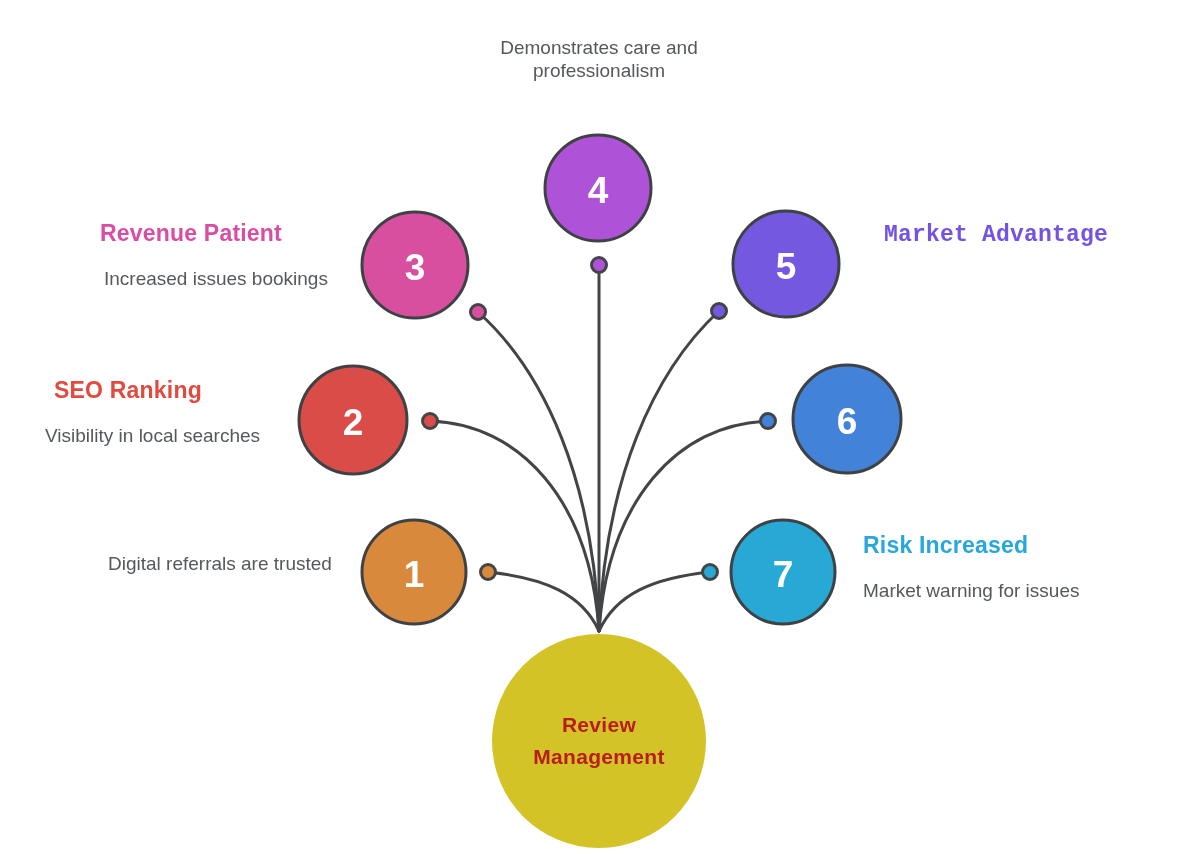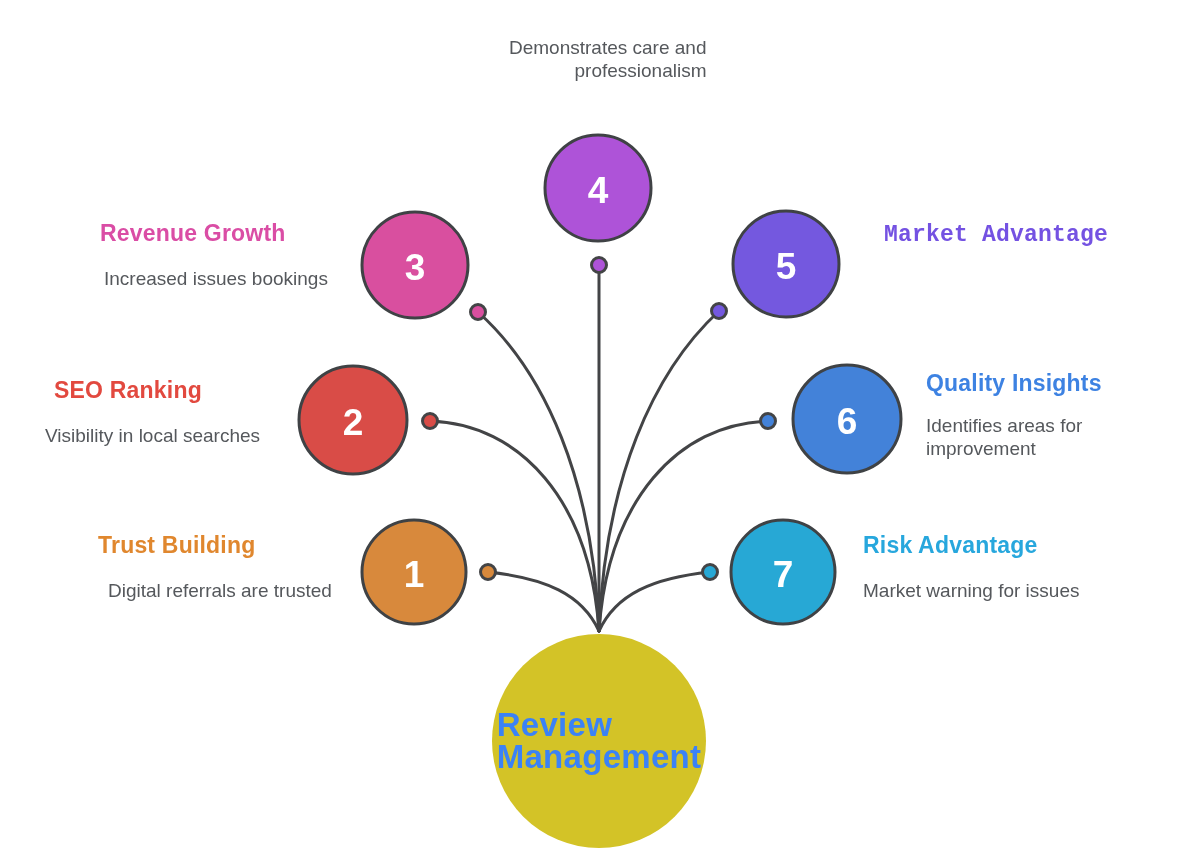--- a/index.html
+++ b/index.html
@@ -42,23 +42,23 @@
   }
   .label-block.center-anchor .label-desc {
     white-space: normal;
   }
   .desc-wrap {
     white-space: normal !important;
   }
   .center-label {
     position: absolute;
     transform: translateX(-50%);
-    text-align: left;
-    color: #3b82f6;
-    font-size: 33px;
+    text-align: center;
+    color: #b91c1c;
+    font-size: 21px;
     font-weight: bold;
     line-height: 32px;
     letter-spacing: 0.3px;
   }
 </style>
 </head>
 <body>
 
 <div class="stage">
 
@@ -88,49 +88,44 @@
       <text x="414" y="572" fill="#ffffff" text-anchor="middle" dominant-baseline="central" dy="2" font-family="Liberation Sans, sans-serif" font-size="37" font-weight="bold">1</text>
       <text x="353" y="420" fill="#ffffff" text-anchor="middle" dominant-baseline="central" dy="2" font-family="Liberation Sans, sans-serif" font-size="37" font-weight="bold">2</text>
       <text x="415" y="265" fill="#ffffff" text-anchor="middle" dominant-baseline="central" dy="2" font-family="Liberation Sans, sans-serif" font-size="37" font-weight="bold">3</text>
       <text x="598" y="188" fill="#ffffff" text-anchor="middle" dominant-baseline="central" dy="2" font-family="Liberation Sans, sans-serif" font-size="37" font-weight="bold">4</text>
       <text x="786" y="264" fill="#ffffff" text-anchor="middle" dominant-baseline="central" dy="2" font-family="Liberation Sans, sans-serif" font-size="37" font-weight="bold">5</text>
       <text x="847" y="419" fill="#ffffff" text-anchor="middle" dominant-baseline="central" dy="2" font-family="Liberation Sans, sans-serif" font-size="37" font-weight="bold">6</text>
       <text x="783" y="572" fill="#ffffff" text-anchor="middle" dominant-baseline="central" dy="2" font-family="Liberation Sans, sans-serif" font-size="37" font-weight="bold">7</text>
     </svg>
 
   <div class="label-block" style="left:98px; top:532px;">
-    <div class="label-title" style="color: rgb(224, 135, 46);">Trust Building</div>
     <div class="label-desc" style="margin-left:10px;">Digital referrals are trusted</div>
   </div>
 
   <div class="label-block" style="left:35px; top:377px;">
     <div class="label-title" style="color: rgb(226, 73, 63); margin-left: 19px;">SEO Ranking</div>
     <div class="label-desc" style="margin-left:10px;">Visibility in local searches</div>
   </div>
 
   <div class="label-block" style="left:100px; top:220px;">
-    <div class="label-title" style="color: rgb(218, 77, 165);">Revenue Growth</div>
+    <div class="label-title" style="color: rgb(218, 77, 165);">Revenue Patient</div>
     <div class="label-desc" style="margin-left:4px;">Increased issues bookings</div>
   </div>
 
   <div class="label-block center-anchor" style="left:599px; top:18px;">
-    <div class="label-desc desc-wrap" style="width:215px; margin-left:auto; margin-right:auto; margin-top:18px;text-align:right;">Demonstrates care and professionalism</div>
+    <div class="label-desc desc-wrap" style="width:215px; margin-left:auto; margin-right:auto; margin-top:18px;">Demonstrates care and professionalism</div>
   </div>
 
   <div class="label-block" style="left:884px; top:222px;font-family:Liberation Mono, monospace;">
     <div class="label-title" style="color: rgb(116, 82, 226);">Market Advantage</div>
   </div>
 
-  <div class="label-block" style="left:926px; top:370px;">
-    <div class="label-title" style="color: rgb(61, 130, 226);">Quality Insights</div>
-    <div class="label-desc desc-wrap" style="width:185px; margin-top:17px;">Identifies areas for improvement</div>
-  </div>
 
   <div class="label-block" style="left:863px; top:532px;">
-    <div class="label-title" style="color: rgb(39, 167, 221);">Risk Advantage</div>
+    <div class="label-title" style="color: rgb(39, 167, 221);">Risk Increased</div>
     <div class="label-desc">Market warning for issues</div>
   </div>
 
   <div class="center-label" style="left:599px; top:709px;">
     <div>Review</div>
     <div>Management</div>
   </div>
 
 </div>
 

